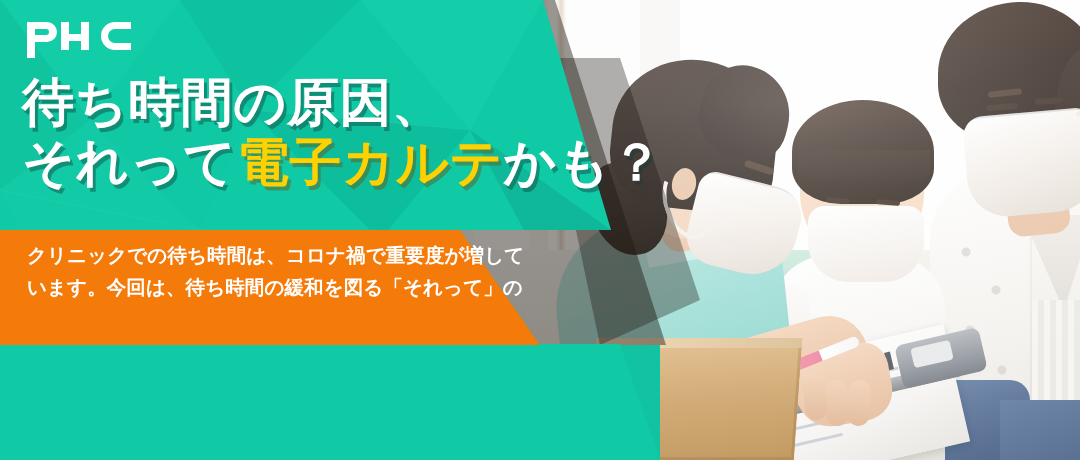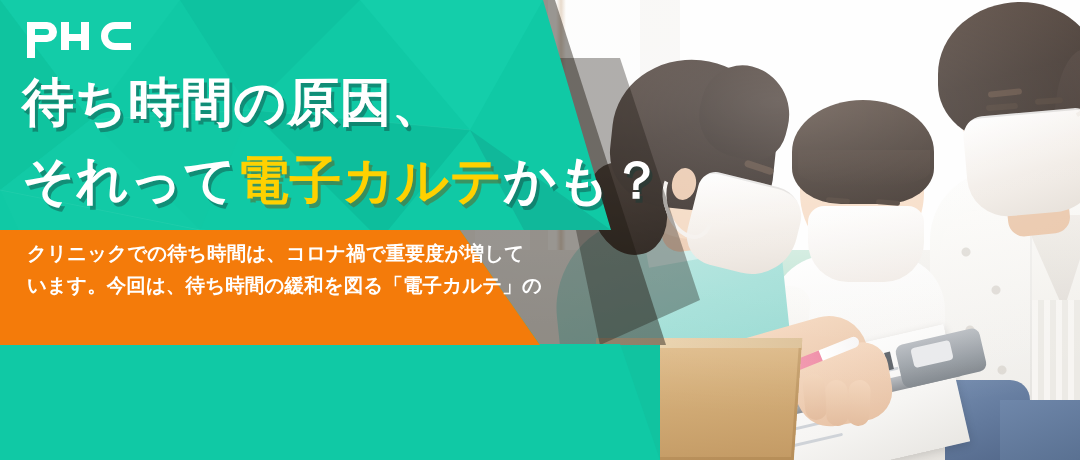--- a/index.html
+++ b/index.html
@@ -389,36 +389,36 @@
   .headline {
     position:absolute; left:22px; top:74px; width:620px;
     color:#ffffff;
     font-weight:700;
     font-size:52px;
     line-height:1.08;
     letter-spacing:0.01em;
     text-shadow:3px 4px 0 rgba(20,60,55,.42);
     white-space:nowrap;
   }
-  .headline .l2 { display:block; margin-top:22px; }
+  .headline .l2 { display:block; margin-top:4px; }
   .hl-accent {
     color:#FFD100;
     text-shadow:3px 4px 0 rgba(120,70,0,.40);
   }
 
   .lead {
     position:absolute; left:27px; top:240px; width:520px;
     color:#ffffff;
     font-weight:700;
     font-size:19.5px;
     line-height:1.62;
     letter-spacing:0.005em;
     white-space:nowrap;
   }
-  .lead span { display:block;font-family:Liberation Mono, monospace; }
+  .lead span { display:block; }
 </style>
 </head>
 <body>
 
 <div class="banner">
 
   <div class="photo">
     <div class="curtain"></div>
     <div class="curtain-seam seam1"></div>
     <div class="curtain-seam seam2"></div>
@@ -541,16 +541,16 @@
     </svg>
   </div>
 
   <div class="headline">
     <span class="l1">待ち時間の原因、</span>
     <span class="l2"><span>それって</span><span class="hl-accent">電子カルテ</span><span>かも？</span></span>
   </div>
 
   <div class="lead">
     <span>クリニックでの待ち時間は、コロナ禍で重要度が増して</span>
-    <span>います。今回は、待ち時間の緩和を図る「電子カルテ」の</span>
+    <span>います。今回は、待ち時間の緩和を図る「それって」の</span>
   </div>
 
 </div>
 
 </body></html>

